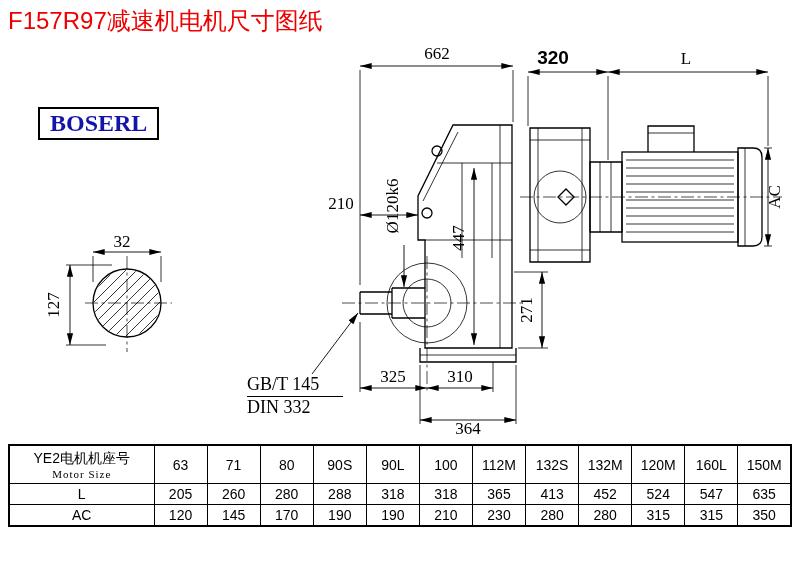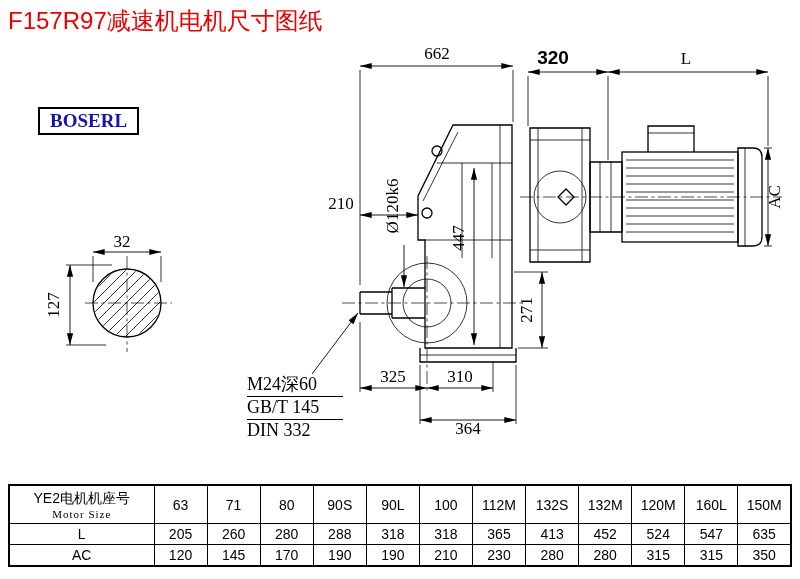--- a/index.html
+++ b/index.html
@@ -1,32 +1,32 @@
 <!DOCTYPE html>
 <html><head>
 <meta charset="utf-8">
 <style>
   html,body{margin:0;padding:0}
   body{width:800px;height:579px;position:relative;background:#fff;overflow:hidden;
        font-family:"Liberation Sans",sans-serif;color:#000}
   .title{position:absolute;left:8px;top:5px;font-size:24px;font-weight:normal;color:#ee0000}
   .logo{position:absolute;left:38px;top:107px;border:2px solid #000;padding:1px 10px;
-        font-family:"Liberation Serif",serif;font-weight:bold;font-size:19px;color:#1414aa;background:#fff}
+        font-family:"Liberation Serif",serif;font-weight:bold;font-size:24px;color:#1414aa;background:#fff}
   .notes{position:absolute;left:247px;top:374px;font-family:"Liberation Serif",serif;
          font-size:18px;line-height:21px}
   .notes .n{padding:0 4px 1px 0;display:inline-block;min-width:92px}
   .notes .u{border-bottom:1px solid #000}
   svg.draw{position:absolute;left:0;top:0}
   svg .o{stroke:#000;stroke-width:1.3;fill:none}
   svg .t{stroke:#000;stroke-width:0.8;fill:none}
   svg .cl{stroke:#000;stroke-width:0.7;fill:none;stroke-dasharray:13 3.5 3 3.5}
   svg .dim{stroke:#000;stroke-width:0.9;fill:none}
   svg text.dt{font-family:"Liberation Serif",serif;font-size:17px;fill:#000;text-anchor:middle}
   svg text.dtb{font-family:"Liberation Sans",sans-serif;font-size:19px;font-weight:bold;fill:#000;text-anchor:middle}
-  table.spec{position:absolute;left:8px;top:484px;width:784px;border-collapse:collapse;
+  table.spec{position:absolute;left:8px;top:444px;width:784px;border-collapse:collapse;
              table-layout:fixed;background:#fff;border:2px solid #000}
   .spec td{border:1px solid #000;text-align:center;vertical-align:middle;font-size:14px;
            height:20px;padding:0}
   .spec tr.hdr td{height:37px}
   .h-cn{font-size:14px}
   .h-en{font-family:Liberation Serif, serif;font-size:11px;letter-spacing:1px}
 </style>
 </head>
 <body>
 
@@ -129,21 +129,20 @@
   </g>
 </svg>
 
 <div class="title">F157R97减速机电机尺寸图纸</div>
 
 <div class="logo">
   <span>BOSERL</span>
 </div>
 
 <div class="notes">
-  <div><span class="n u">M24深60</span></div>
   <div><span class="n u">GB/T 145</span></div>
   <div><span class="n">DIN 332</span></div>
 </div>
 
 <table class="spec">
   <colgroup>
     <col style="width:145px">
     <col>
       <col>
       <col>

